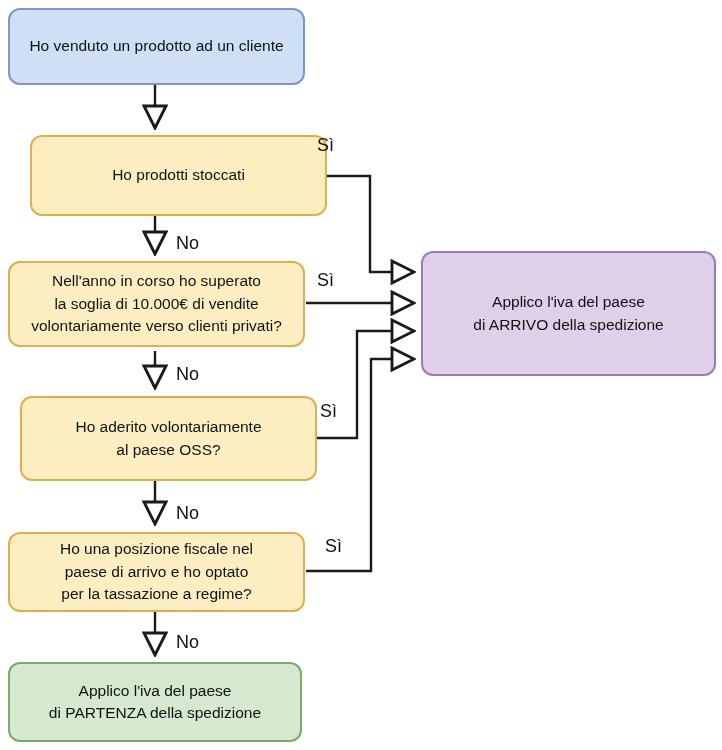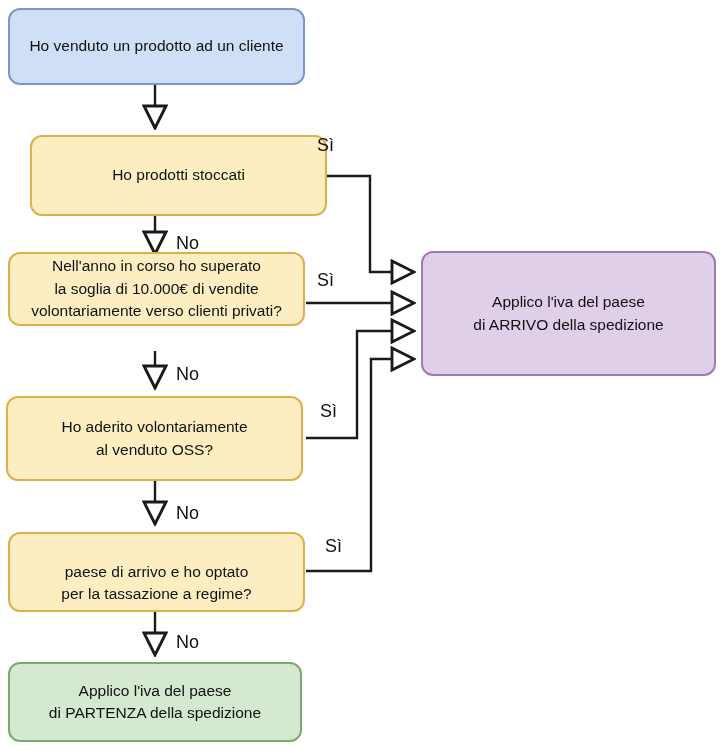--- a/index.html
+++ b/index.html
@@ -128,38 +128,38 @@
       <span>Ho venduto un prodotto ad un cliente</span><br>
     </span>
   </div>
 
   <div class="node node-decision" style="left:8px; top:135px; width:297px; height:81px;margin-left:22px;">
     <span class="txt">
       <span>Ho prodotti stoccati</span><br>
     </span>
   </div>
 
-  <div class="node node-decision" style="left:8px; top:252px; width:297px; height:74px;">
+  <div class="node node-decision" style="left:8px; top:261px; width:297px; height:86px;">
     <span class="txt">
       <span>Nell'anno in corso ho superato</span><br>
       <span>la soglia di 10.000€ di </span><b>vendite</b><br>
       <b>volontariamente</b><span> verso clienti privati?</span>
     </span>
   </div>
 
-  <div class="node node-decision" style="left:6px; top:396px; width:297px; height:85px;">
+  <div class="node node-decision" style="left:20px; top:396px; width:297px; height:85px;">
     <span class="txt">
       <span>Ho aderito volontariamente</span><br>
-      <span>al venduto OSS?</span>
+      <span>al paese OSS?</span>
     </span>
   </div>
 
   <div class="node node-decision" style="left:8px; top:532px; width:297px; height:80px;">
     <span class="txt">
-      <br>
+      <span>Ho una posizione fiscale nel</span><br>
       <span>paese di arrivo e ho optato</span><br>
       <span>per la tassazione a regime?</span>
     </span>
   </div>
 
   <div class="node node-result-arrivo" style="left:421px; top:251px; width:295px; height:125px;">
     <span class="txt">
       <span>Applico l'iva del paese</span><br>
       <span>di </span><b>ARRIVO</b><span> della spedizione</span>
     </span>

